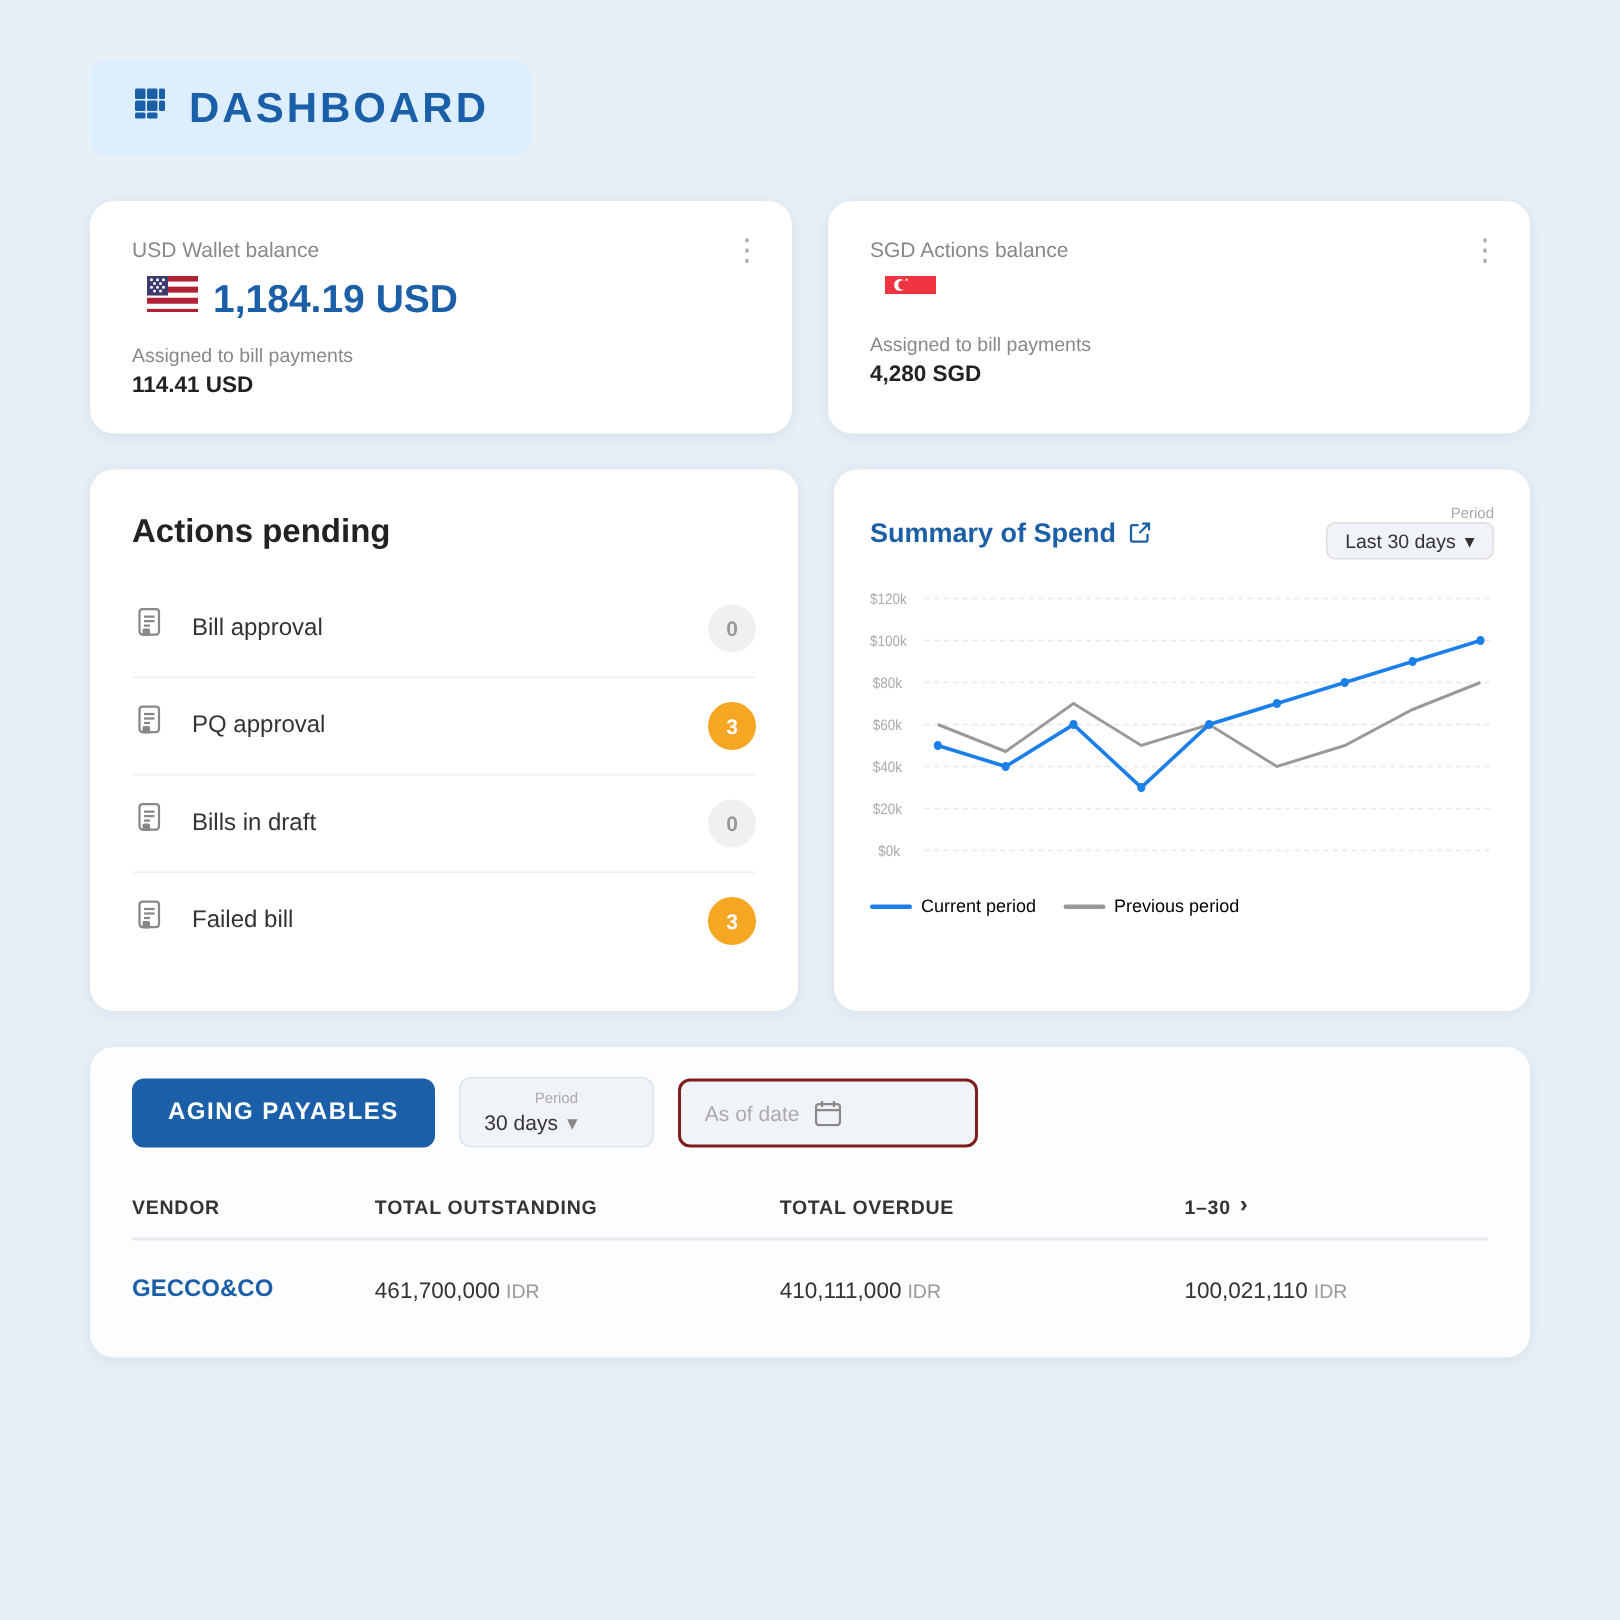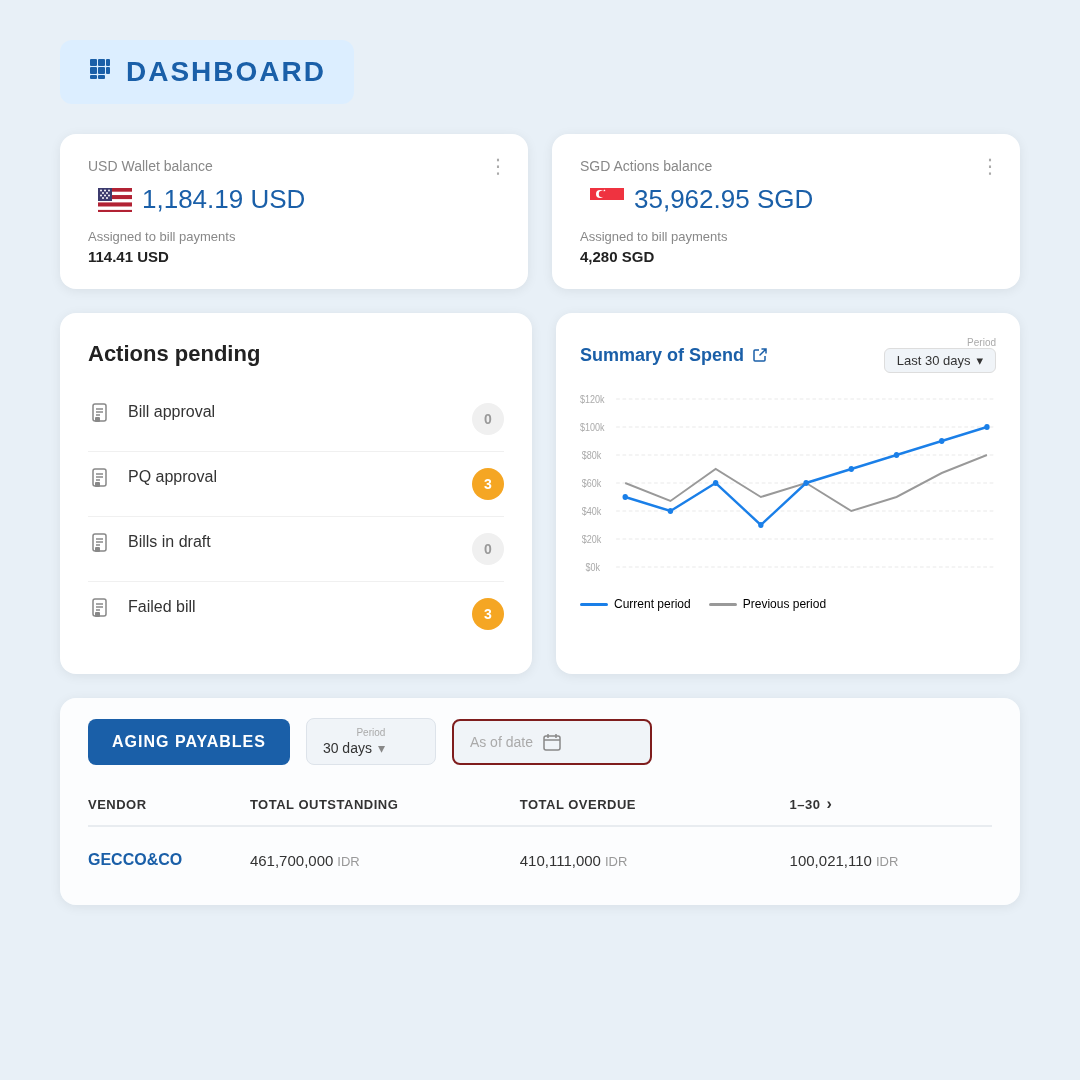--- a/index.html
+++ b/index.html
@@ -53,24 +53,24 @@
       box-shadow: 0 2px 12px rgba(0,0,0,0.07);
       position: relative;
     }
     .wallet-label {
       font-size: 14px;
       color: #888;
       margin-bottom: 10px;
     }
     .wallet-amount {
       font-size: 26px;
-      font-weight: 400;
+      font-weight: 700;
       color: #1a5fa8;
       display: flex;
-      align-items: center;
+      align-items: flex-start;
       gap: 10px;
       margin-bottom: 14px;
       padding-left: 10px;
     }
     .wallet-assigned-label {
       font-size: 13px;
       color: #888;
       margin-bottom: 4px;
     }
     .wallet-assigned-value {
@@ -104,20 +104,21 @@
       box-shadow: 0 2px 12px rgba(0,0,0,0.07);
     }
     .actions-title {
       font-size: 22px;
       font-weight: 600;
       color: #222;
       margin-bottom: 20px;
     }
     .action-row {
       display: flex;
+      align-items: center;
       padding: 16px 0;
       border-bottom: 1px solid #f0f0f0;
       gap: 14px;
     }
     .action-row:last-child { border-bottom: none; }
     .action-icon {
       color: #888;
       font-size: 20px;
       width: 26px;
       text-align: center;
@@ -351,21 +352,20 @@
     <div class="wallet-label">SGD Actions balance</div>
     <div class="wallet-amount">
 
       <svg width="34" height="24" viewBox="0 0 34 24">
         <rect x="0" y="0" width="34" height="12" fill="#EF3340"></rect>
         <rect x="0" y="12" width="34" height="12" fill="white"></rect>
         <circle cx="10" cy="6" r="4" fill="white"></circle>
         <circle cx="12" cy="6" r="3.2" fill="#EF3340"></circle>
         <polygon points="15,4 15.5,5.5 17,5.5 15.8,6.4 16.3,8 15,7 13.7,8 14.2,6.4 13,5.5 14.5,5.5" fill="white" transform="scale(0.6) translate(9,-2)"></polygon>
       </svg>
-      <span>35,962.95 SGD</span>
     </div>
     <div class="wallet-assigned-label">Assigned to bill payments</div>
     <div class="wallet-assigned-value">4,280 SGD</div>
   </div>
 </div>
 
 <div class="middle-row">
 
   <div class="actions-card">
     <div class="actions-title">Actions pending</div>

